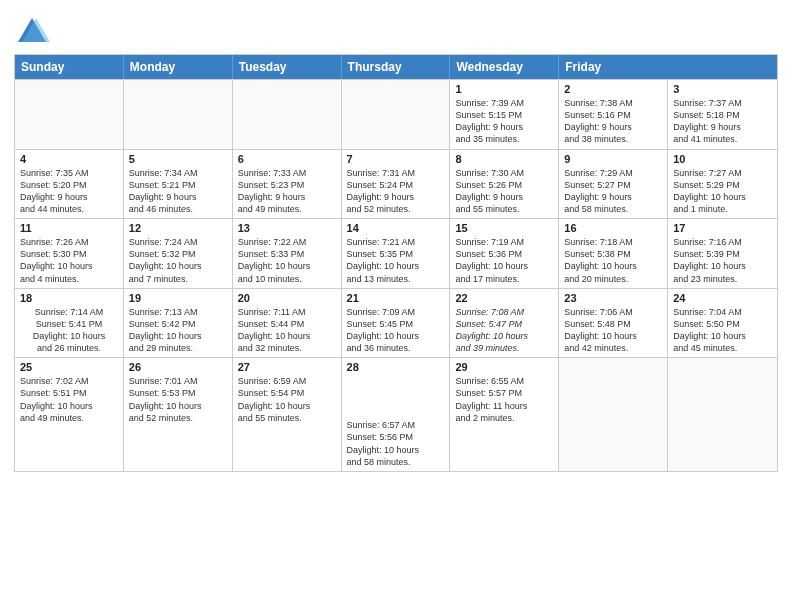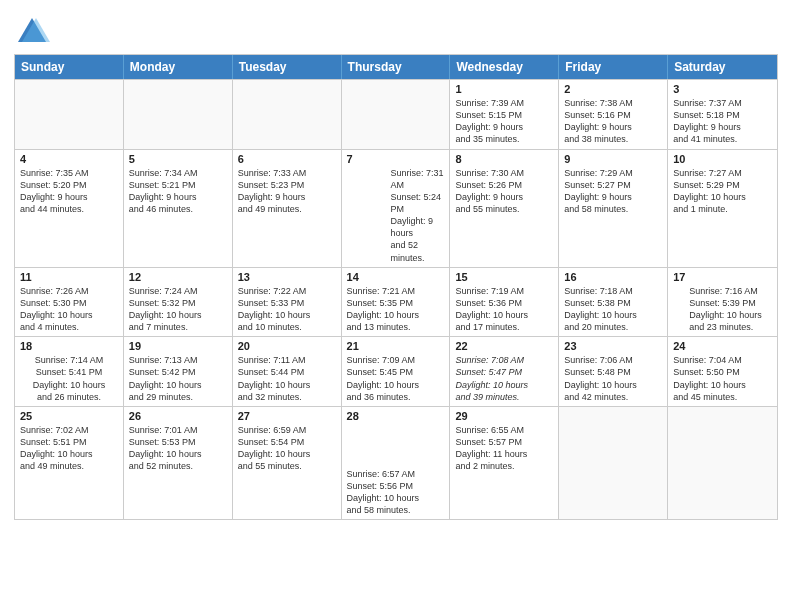--- a/index.html
+++ b/index.html
@@ -138,21 +138,20 @@
   </div>
 
   <div class="calendar">
     <div class="cal-header-row">
     <div class="cal-header-cell">Sunday</div>
         <div class="cal-header-cell">Monday</div>
         <div class="cal-header-cell">Tuesday</div>
         <div class="cal-header-cell">Thursday</div>
         <div class="cal-header-cell">Wednesday</div>
         <div class="cal-header-cell">Friday</div>
-        <div class="cal-header-cell">Saturday</div>
       </div>
     <div class="cal-body">
     <div class="cal-row">
           <div class="cal-cell empty"></div>
           <div class="cal-cell empty"></div>
           <div class="cal-cell empty"></div>
           <div class="cal-cell empty"></div>
           <div class="cal-cell">
             <div class="day-num">1</div>
             <div class="day-info" style="white-space: pre-line;">Sunrise: 7:39 AM
@@ -192,21 +191,21 @@
           </div>
           <div class="cal-cell">
             <div class="day-num">6</div>
             <div class="day-info" style="white-space: pre-line;">Sunrise: 7:33 AM
 Sunset: 5:23 PM
 Daylight: 9 hours
 and 49 minutes.</div>
           </div>
           <div class="cal-cell">
             <div class="day-num">7</div>
-            <div class="day-info" style="white-space: pre-line; margin-left: 44px;">Sunrise: 7:31 AM
+            <div class="day-info" style="white-space: pre-line;">Sunrise: 7:31 AM
 Sunset: 5:24 PM
 Daylight: 9 hours
 and 52 minutes.</div>
           </div>
           <div class="cal-cell">
             <div class="day-num">8</div>
             <div class="day-info" style="white-space: pre-line;">Sunrise: 7:30 AM
 Sunset: 5:26 PM
 Daylight: 9 hours
 and 55 minutes.</div>
@@ -264,21 +263,21 @@
           </div>
           <div class="cal-cell">
             <div class="day-num">16</div>
             <div class="day-info" style="white-space: pre-line;">Sunrise: 7:18 AM
 Sunset: 5:38 PM
 Daylight: 10 hours
 and 20 minutes.</div>
           </div>
           <div class="cal-cell">
             <div class="day-num">17</div>
-            <div class="day-info" style="white-space: pre-line; margin-left: 16px;">Sunrise: 7:16 AM
+            <div class="day-info" style="white-space: pre-line;">Sunrise: 7:16 AM
 Sunset: 5:39 PM
 Daylight: 10 hours
 and 23 minutes.</div>
           </div>
         </div>
         <div class="cal-row">
           <div class="cal-cell">
             <div class="day-num">18</div>
             <div class="day-info" style="white-space: pre-line; text-align: center;">Sunrise: 7:14 AM
 Sunset: 5:41 PM

